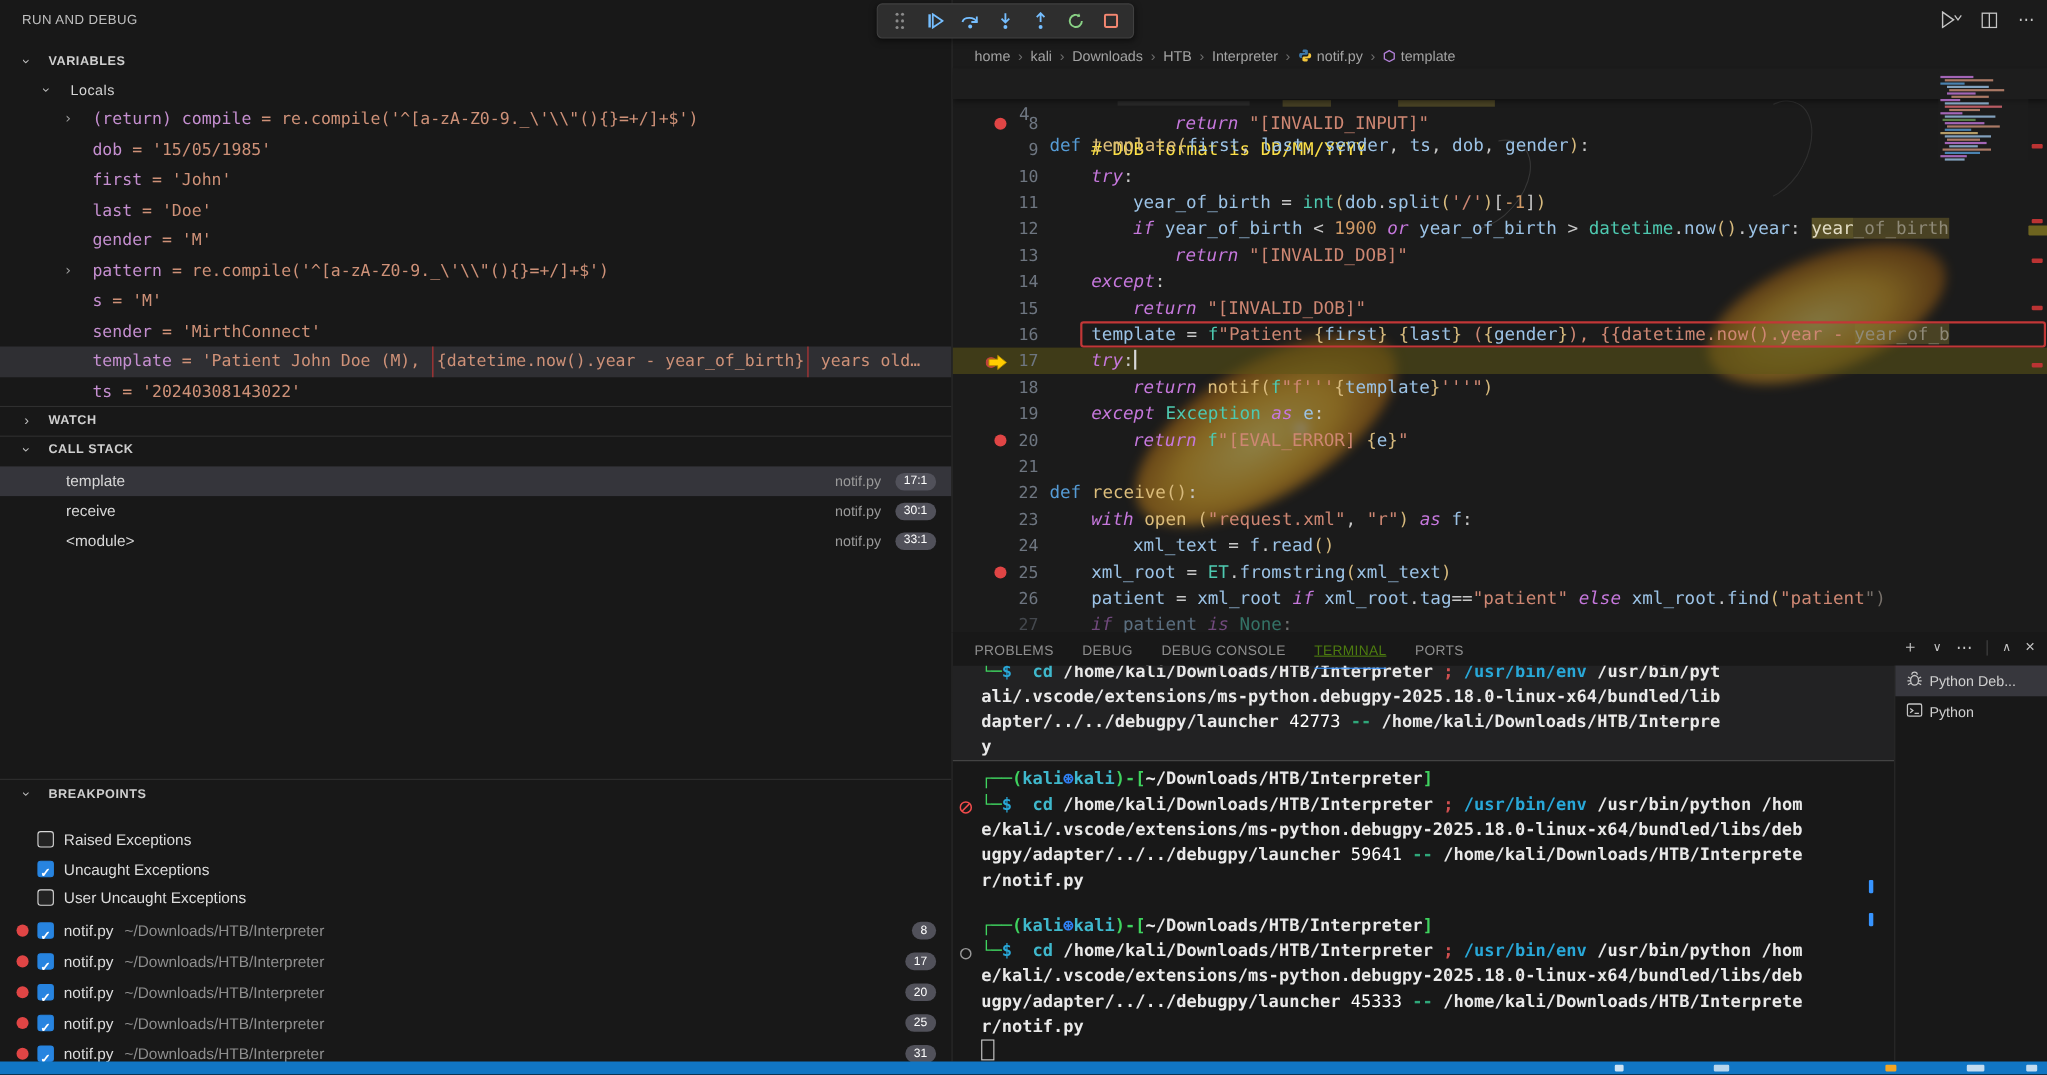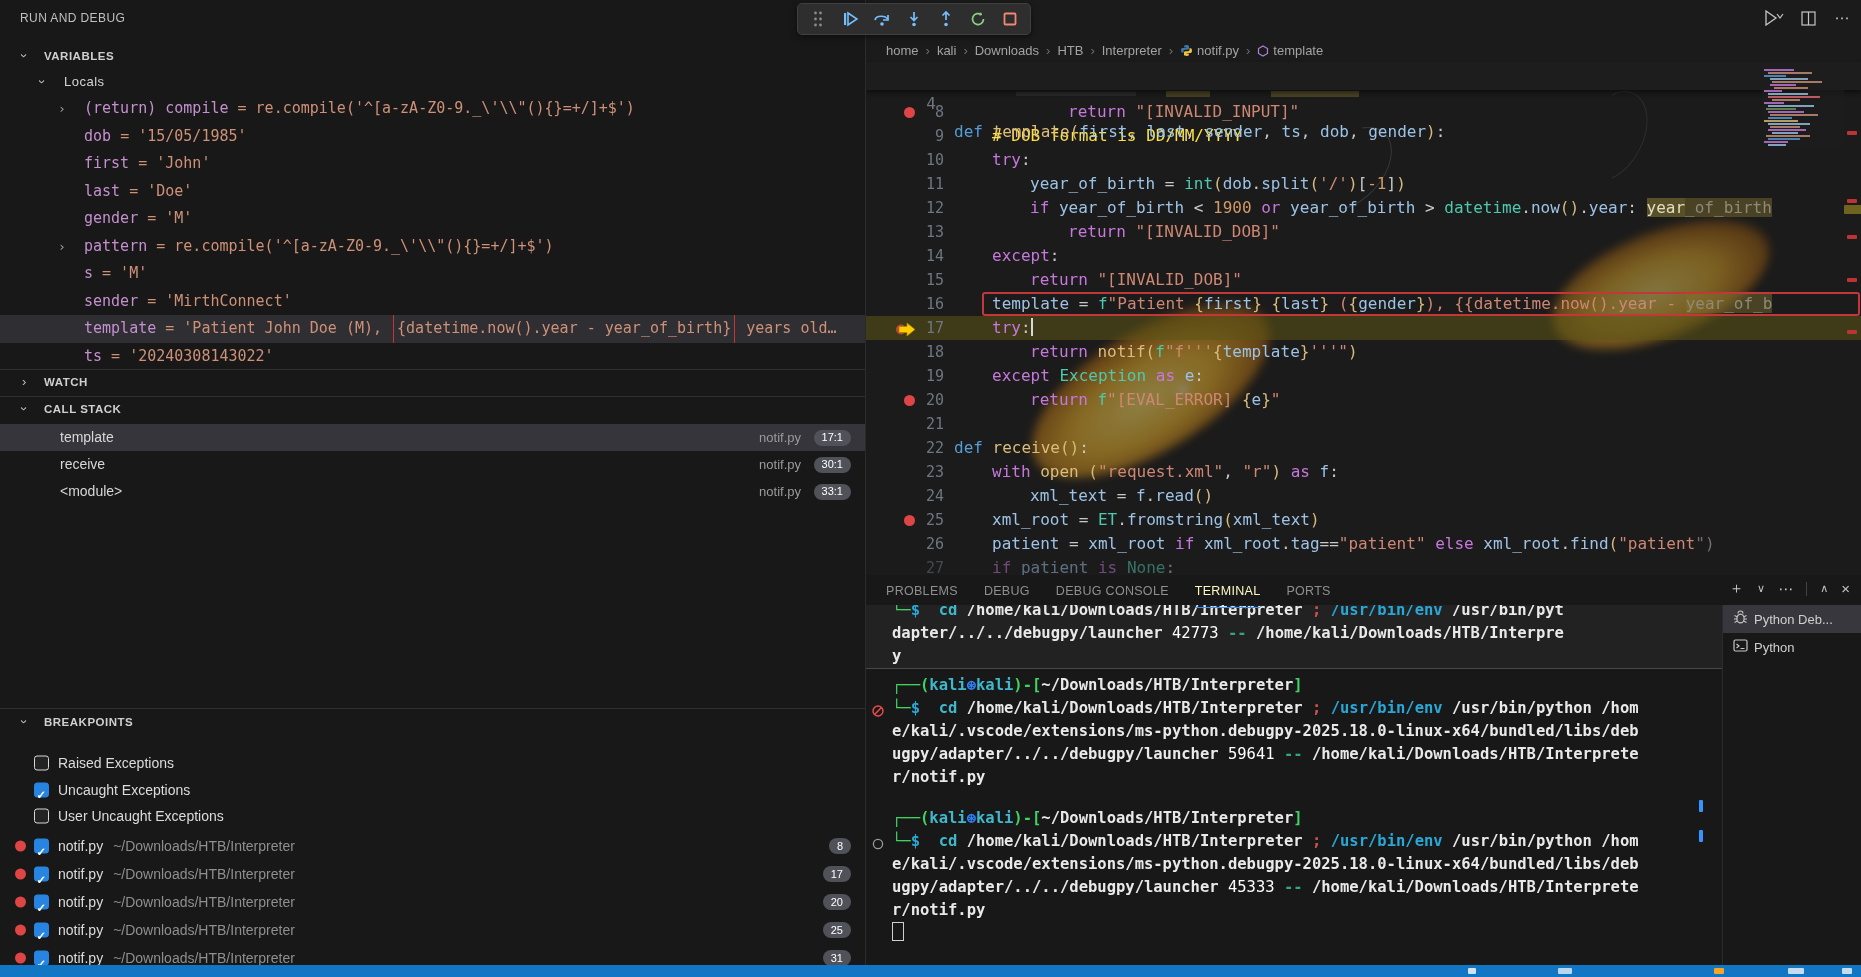--- a/index.html
+++ b/index.html
@@ -60,21 +60,21 @@
   #code{position:absolute;left:0;top:100px;width:100%;z-index:1;font-size:16px;}
   .code-line{position:relative;height:24px;line-height:24px;white-space:pre;}
   .code-line.current{background:rgba(92,85,22,.55);}
   .code-line.dim{opacity:.5;}
   .lnum{display:inline-block;}
   .gut{position:absolute;left:0;top:0;width:78px;text-align:right;color:#6e7681;font-size:15px;}
   .bpd{position:absolute;left:38px;top:6.5px;width:11px;height:11px;border-radius:50%;background:#e04545;}
   .cur-arrow{position:absolute;left:30px;top:4px;z-index:2;}
   .code-text{position:absolute;top:0;color:#c8c8c8;}
   .redbox{position:absolute;left:116px;right:2px;top:0;bottom:0;border:2px solid #c23737;border-radius:3px;z-index:4;}
-  .c-k{color:#c678dd;} .c-kb{color:#569cd6;} .c-fn{color:#dcbd7b;} .c-v{color:#9cc3e6;}
+  .c-k{color:#c678dd;font-style:italic;} .c-kb{color:#569cd6;} .c-fn{color:#dcbd7b;} .c-v{color:#9cc3e6;}
   .c-s{color:#ce8773;} .c-c{color:#fde047;} .c-n{color:#d19a66;} .c-t{color:#4ec9b0;}
   .c-p{color:#c8c8c8;} .c-g{color:#d7ba7d;} .c-dim{color:#77706a;}
   .c-hl{background:rgba(130,116,48,.6);color:#e3ddc6;}
   .c-hld{background:rgba(130,116,48,.45);color:#8f8a78;}
   .cursor-bar{display:inline-block;width:2px;height:18px;background:#d8d8d8;vertical-align:-3px;}
   #minimap{position:absolute;left:896px;top:66px;width:82px;height:80px;z-index:5;background:rgba(30,30,30,.5);}
   .mmrow{position:absolute;height:2px;}
   #ruler{position:absolute;left:978px;top:0;width:18px;height:575px;z-index:5;}
   .rmark{position:absolute;border-radius:1px;}
   #ed-actions{position:absolute;right:10px;top:8px;z-index:6;display:flex;gap:14px;align-items:center;color:#c5c5c5;}
@@ -82,21 +82,21 @@
 
   
   #dbg-toolbar{position:absolute;left:797px;top:3px;height:30px;z-index:20;background:#2e2e2e;border:1px solid #404040;
                border-radius:5px;display:flex;align-items:center;padding:0 4px;box-shadow:0 2px 6px rgba(0,0,0,.5);}
   .dbtn{width:32px;height:26px;display:flex;align-items:center;justify-content:center;border-radius:4px;}
 
   
   #panel{position:absolute;left:865px;top:575px;width:996px;height:390px;background:#181818;border-left:1px solid #2b2b2b;overflow:hidden;}
   #panel-tabs{position:absolute;left:20px;top:0;height:32px;display:flex;gap:26px;z-index:3;}
   .ptab{height:32px;line-height:32px;font-size:12.5px;letter-spacing:.3px;color:#8f8f8f;}
-  .ptab.active{color:#fef9c3;border-bottom:1.5px solid #3794ff;}
+  .ptab.active{color:#4d7c0f;border-bottom:1.5px solid #3794ff;text-decoration:underline;}
   #panel-actions{position:absolute;right:12px;top:4px;display:flex;gap:13px;align-items:center;color:#c5c5c5;z-index:3;font-size:15px;}
   #panel-actions .sep{width:1px;height:14px;background:#444;}
   #term{position:absolute;left:0;top:30px;width:856px;bottom:0;overflow:hidden;font-size:15.5px;z-index:1;}
   .term-line{position:relative;height:23px;line-height:23px;padding-left:26px;white-space:pre;font-weight:bold;color:#e6e6e6;}
   #term-b1{background:#222223;border-bottom:1px solid #484848;overflow:hidden;margin-bottom:5px;}
   #term-b1 .term-line:first-child{margin-top:-6px;}
   .t-g{color:#3fd35f;} .t-u{color:#3fb8cc;} .t-a{color:#2f81f7;} .t-w{color:#e9e9e9;}
   .t-cy{color:#29a8d8;} .t-r{color:#d05050;} .t-num{color:#ffffff;font-weight:normal;} .t-tg{color:#2fa87a;} .t-d{color:#bbb;}
   .tgut{position:absolute;left:6px;top:4px;}
   .cursor-box{display:inline-block;width:10px;height:17px;border:1.2px solid #cfcfcf;vertical-align:-3px;}
@@ -345,20 +345,21 @@
       <span>＋</span>
       <span style="font-size:11px;">∨</span>
       <span>⋯</span>
       <span class="sep"></span>
       <span style="font-size:11px;">∧</span>
       <span>×</span>
     </div>
     <div id="term" class="mono">
         <div id="term-b1">
           <div class="term-line"><span class="t-g">└─</span><span class="t-cy">$</span><span class="t-d">  </span><span class="t-u">cd</span><span class="t-w"> /home/kali/Downloads/HTB/Interpreter</span><span class="t-r"> ;</span><span class="t-cy"> /usr/bin/env</span><span class="t-w"> /usr/bin/pyt</span></div>
+          <div class="term-line"><span class="t-w">ali/.vscode/extensions/ms-python.debugpy-2025.18.0-linux-x64/bundled/lib</span></div>
           <div class="term-line"><span class="t-w">dapter/../../debugpy/launcher </span><span class="t-num">42773</span><span class="t-tg"> --</span><span class="t-w"> /home/kali/Downloads/HTB/Interpre</span></div>
           <div class="term-line"><span class="t-w">y</span></div>
         </div>
         <div class="term-line"><span class="t-g">┌──(</span><span class="t-u">kali</span><span class="t-a">⊛</span><span class="t-u">kali</span><span class="t-g">)-[</span><span class="t-w">~/Downloads/HTB/Interpreter</span><span class="t-g">]</span></div>
         <div class="term-line"><span class="tgut"><svg width="12" height="12" viewBox="0 0 12 12">
               <circle cx="6" cy="6" r="5" fill="none" stroke="#f14c4c" stroke-width="1.4"></circle>
               <line x1="2.8" y1="9.2" x2="9.2" y2="2.8" stroke="#f14c4c" stroke-width="1.4"></line>
             </svg></span><span class="t-g">└─</span><span class="t-cy">$</span><span class="t-d">  </span><span class="t-u">cd</span><span class="t-w"> /home/kali/Downloads/HTB/Interpreter</span><span class="t-r"> ;</span><span class="t-cy"> /usr/bin/env</span><span class="t-w"> /usr/bin/python /hom</span></div>
         <div class="term-line"><span class="t-w">e/kali/.vscode/extensions/ms-python.debugpy-2025.18.0-linux-x64/bundled/libs/deb</span></div>
         <div class="term-line"><span class="t-w">ugpy/adapter/../../debugpy/launcher </span><span class="t-num">59641</span><span class="t-tg"> --</span><span class="t-w"> /home/kali/Downloads/HTB/Interprete</span></div>

